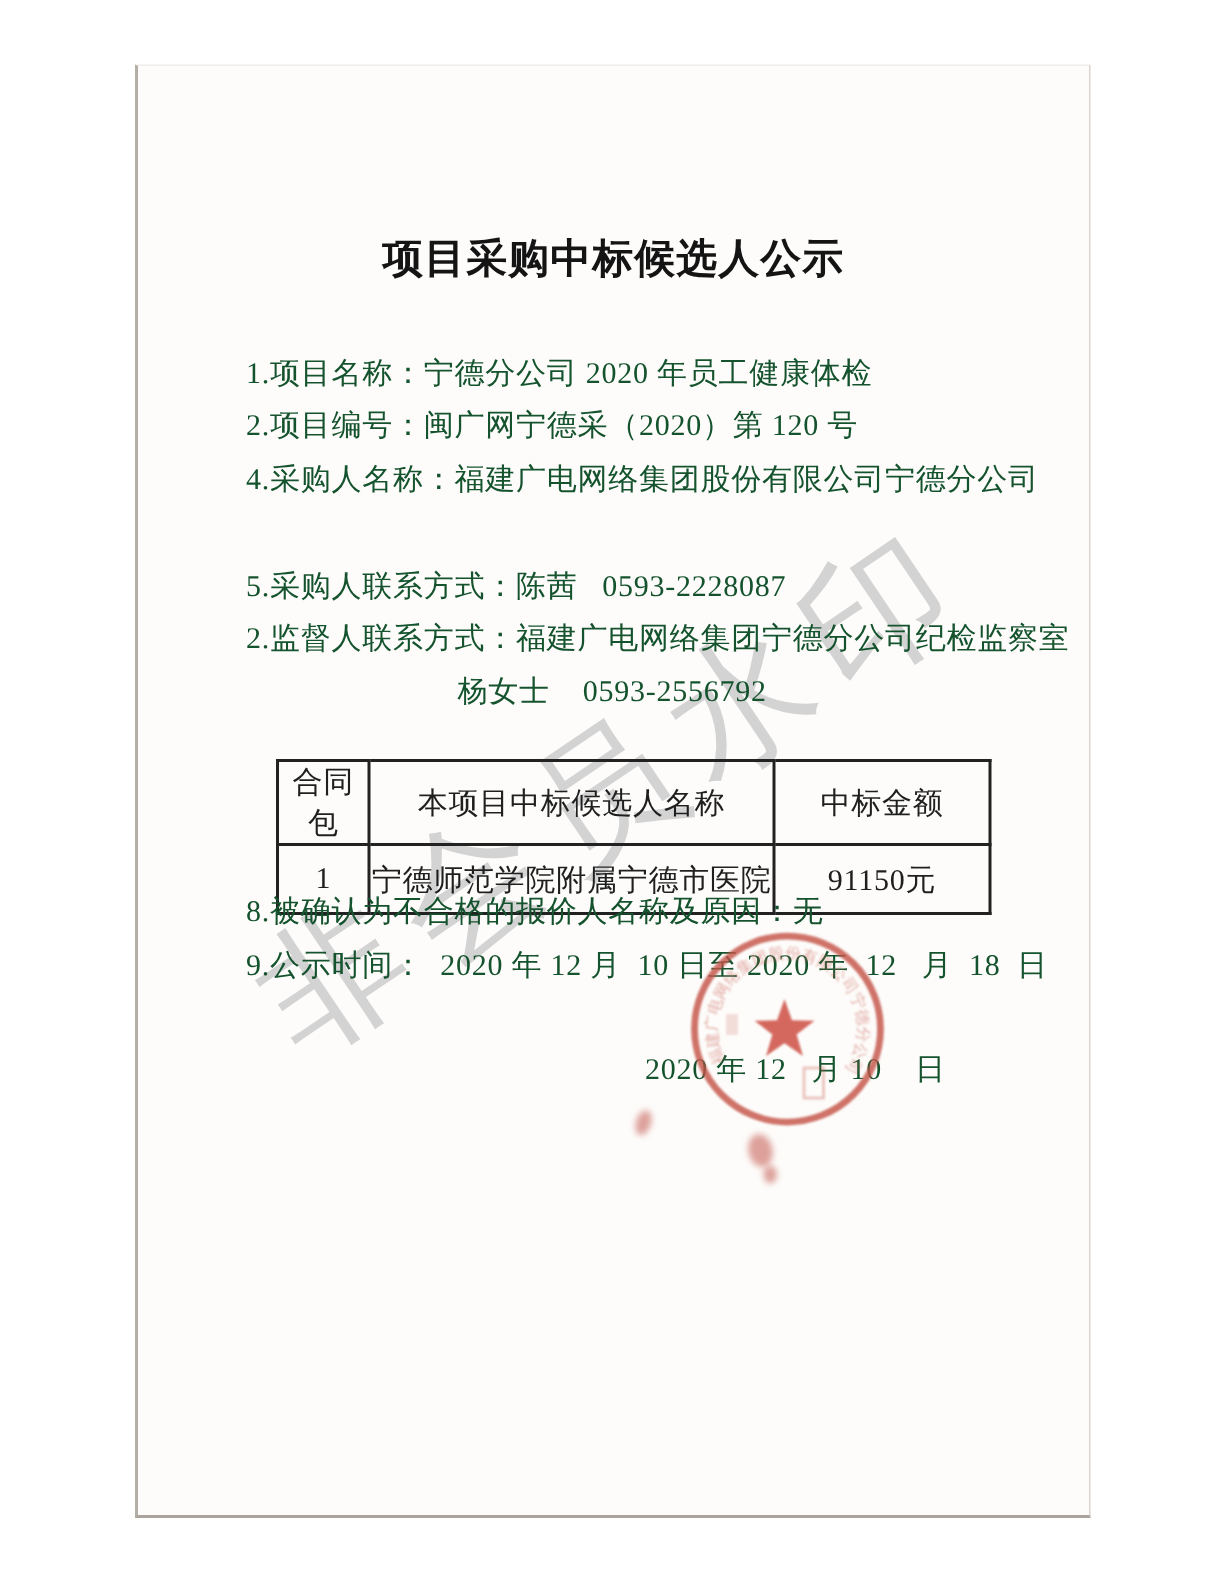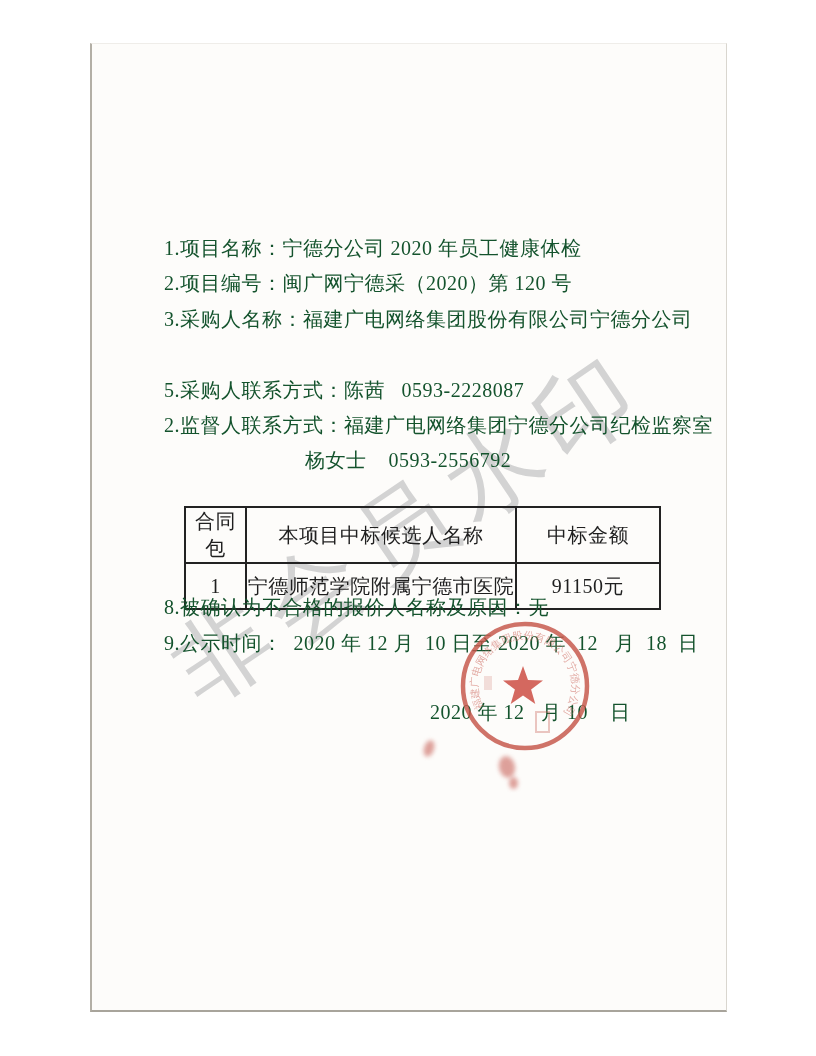--- a/index.html
+++ b/index.html
@@ -74,24 +74,25 @@
   .s2 { left:407px; top:712px; width:16px; height:22px; transform:rotate(-12deg); }
   .s3 { left:417px; top:733px; width:9px;  height:12px; }
 </style>
 </head>
 <body>
 
 <div class="paper">
 
   <div class="watermark">非会员水印</div>
 
+  <h1 class="title">项目采购中标候选人公示</h1>
 
   <div class="line l1">1.项目名称：宁德分公司 2020 年员工健康体检</div>
   <div class="line l2">2.项目编号：闽广网宁德采（2020）第 120 号</div>
-  <div class="line l3">3.采购人名称：福建广电网络集团股份有限公司宁德分公司</div>
+  <div class="line l3">4.采购人名称：福建广电网络集团股份有限公司宁德分公司</div>
   <div class="line l5">5.采购人联系方式：陈茜   0593-2228087</div>
   <div class="line l6">2.监督人联系方式：福建广电网络集团宁德分公司纪检监察室</div>
   <div class="line l6b">杨女士    0593-2556792</div>
 
   <table class="result-table">
     <tbody>
         <tr>
       <th class="col-package">合同包</th>
       <th class="col-candidate">本项目中标候选人名称</th>
       <th class="col-amount">中标金额</th>

